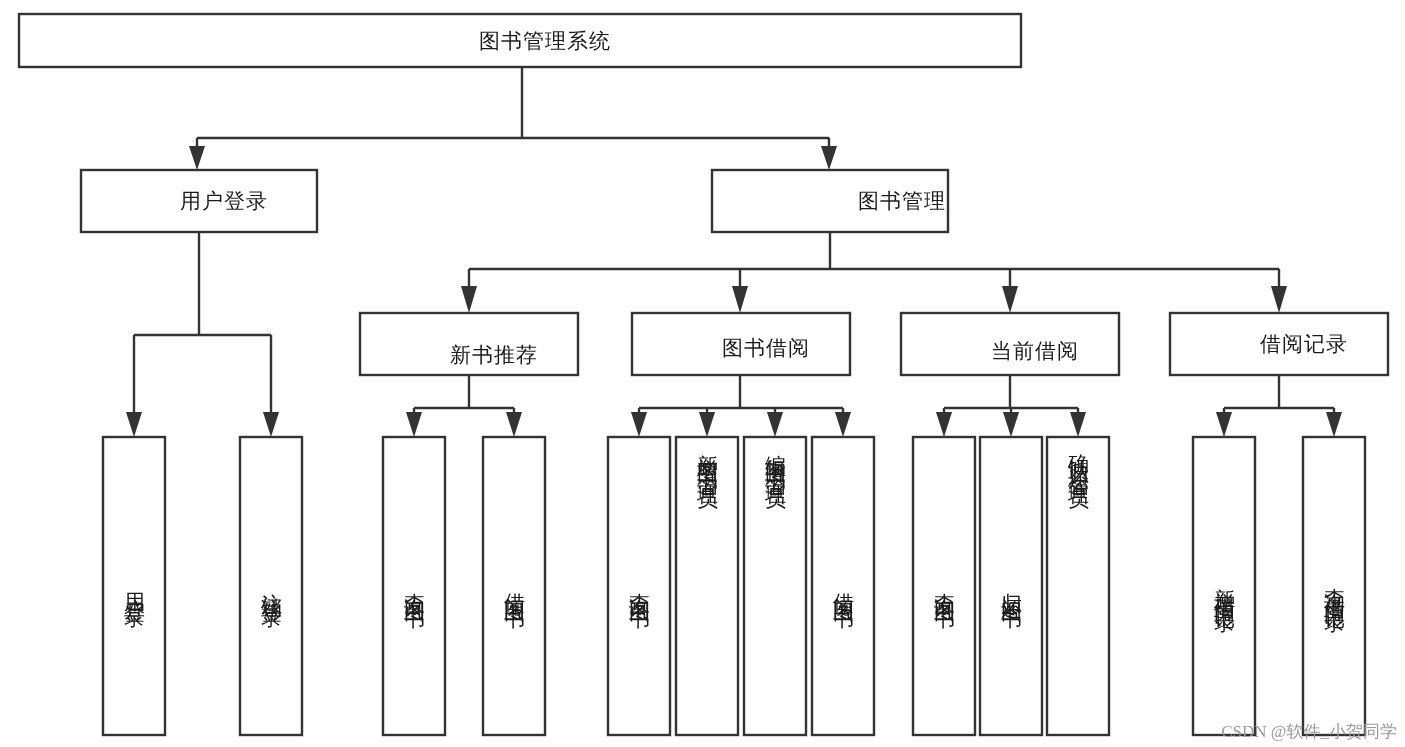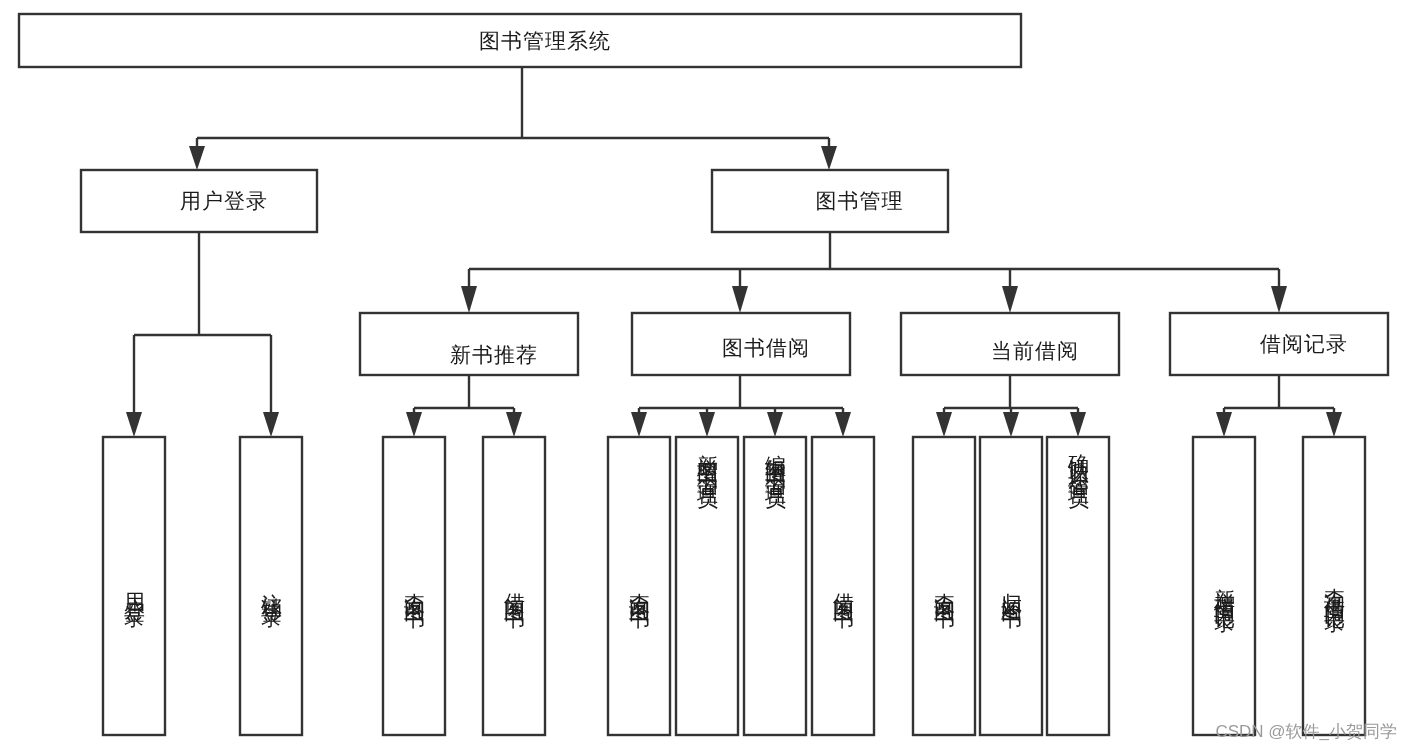--- a/index.html
+++ b/index.html
@@ -72,21 +72,21 @@
     font-family: "DejaVu Sans", "Liberation Sans", sans-serif;
     font-size: 21px;
     color: #1b1b1b;
     white-space: nowrap;
     letter-spacing: 1px;
   }
   #watermark {
     position: absolute;
     right: 8px;
     bottom: 4px;
-    font-family: Liberation Sans, sans-serif;
+    font-family: Liberation Serif, serif;
     font-size: 17px;
     color: #9a9a9a;
     white-space: nowrap;
     pointer-events: none;
   }
 </style>
 </head>
 <body>
 
 <div id="diagram-root">
@@ -183,21 +183,21 @@
   </svg>
 
   <div class="hlabel-wrap" style="left:19px; top:14px; width:1002px; height:53px;">
     <span class="hlabel-text">图书管理系统</span>
   </div>
 
   <div class="hlabel-wrap" style="left:81px; top:170px; width:236px; height:62px;">
     <span class="hlabel-text">用户登录</span>
   </div>
 
-  <div class="hlabel-wrap" style="left:712px; top:170px; width:245px; height:62px;">
+  <div class="hlabel-wrap" style="left:676px; top:170px; width:245px; height:62px;justify-content:flex-end;">
     <span class="hlabel-text">图书管理</span>
   </div>
 
   <div class="hlabel-wrap" style="left:360px; top:328px; width:218px; height:54px;">
     <span class="hlabel-text">新书推荐</span>
   </div>
 
   <div class="hlabel-wrap" style="left:632px; top:313px; width:218px; height:70px;border-radius:23px;">
     <span class="hlabel-text">图书借阅</span>
   </div>

